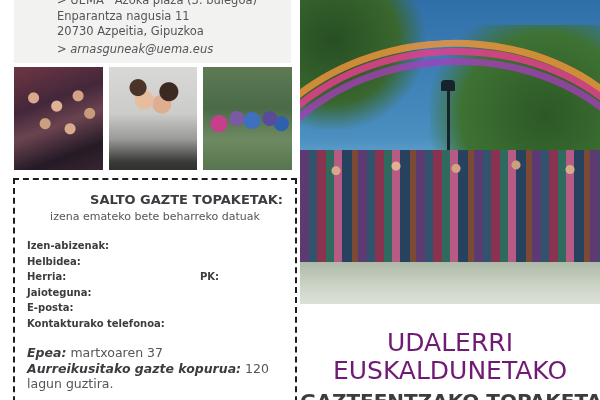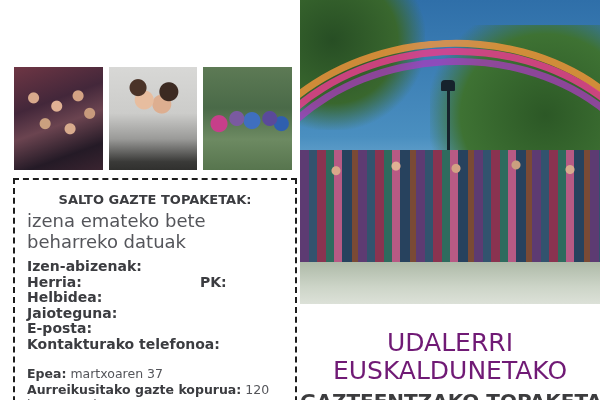--- a/index.html
+++ b/index.html
@@ -32,27 +32,27 @@
     radial-gradient(circle at 18% 55%, #c73f8a 0 8px, transparent 9px),
     radial-gradient(circle at 38% 50%, #7a5aa0 0 7px, transparent 8px),
     radial-gradient(circle at 55% 52%, #3f6fbf 0 8px, transparent 9px),
     radial-gradient(circle at 75% 50%, #5a4a9a 0 7px, transparent 8px),
     radial-gradient(circle at 88% 55%, #2f5faf 0 7px, transparent 8px),
     linear-gradient(180deg, #5d7a55 0%, #4a6a48 40%, #6d8a62 70%, #57754e 100%);}
 
   
   .form-box{position:absolute;left:13px;top:178px;width:256px;height:240px;
             border:2px dashed #1c1c1c;padding:0 12px;}
-  .form-title{text-align:center;font-weight:bold;font-size:13px;color:#3b3c40;margin-top:12px;}
-  .form-sub{text-align:left;font-size:18px;color:#54555a;margin-top:3px;}
-  .fields{margin-top:7px;font-size:14px;font-weight:bold;color:#3b3c40;line-height:15.5px;}
+  .form-title{text-align:right;font-weight:bold;font-size:13px;color:#3b3c40;margin-top:12px;}
+  .form-sub{text-align:center;font-size:11px;color:#54555a;margin-top:3px;}
+  .fields{margin-top:15px;font-size:10px;font-weight:bold;color:#3b3c40;line-height:15.5px;}
   .field-line{position:relative;}
   .pk-label{position:absolute;left:173px;top:0;}
   .details{margin-top:14px;font-size:12.5px;line-height:15.5px;color:#54555a;}
-  .details b{color:#3b3c40;}
+  .details b{color:#3b3c40;font-style:italic;}
 
   
   .collage{position:absolute;left:300px;top:0;width:300px;height:304px;overflow:hidden;
            background:linear-gradient(180deg,#2f6fa9 0%,#4a8fc0 45%,#6ba6ce 55%);}
   .tree-left{position:absolute;left:-35px;top:-25px;width:160px;height:155px;
     background:radial-gradient(ellipse at 42% 42%, #274e24 0%, #39672e 50%, rgba(57,103,46,0) 72%);}
   .tree-right{position:absolute;right:-40px;top:25px;width:210px;height:200px;
     background:radial-gradient(ellipse at 55% 45%, #2c5826 0%, #3e7233 52%, rgba(62,114,51,0) 73%);}
   .lamppost{position:absolute;left:147px;top:90px;width:3px;height:78px;background:#16222c;}
   .lamp-head{position:absolute;left:141px;top:80px;width:14px;height:11px;background:#16222c;
@@ -80,37 +80,45 @@
   .red-title{position:absolute;left:300px;top:329px;width:300px;text-align:center;
              color:#701a75;font-weight:normal;font-size:25px;line-height:28px;letter-spacing:0;}
   .dark-title{position:absolute;left:300px;top:389px;width:300px;text-align:center;
               color:#3c3c3e;font-weight:bold;font-size:20px;white-space:nowrap;}
 </style>
 </head>
 <body>
 
 <div class="page">
 
+  <div class="info-block">
+    <div class="info-text">
+      <div>&gt; UEMA · Azoka plaza (3. bulegoa)</div>
+      <div>Enparantza nagusia 11</div>
+      <div>20730 Azpeitia, Gipuzkoa</div>
+      <div class="info-email">&gt; arnasguneak@uema.eus</div>
+    </div>
+  </div>
 
   <div class="photo-strip">
     <div class="photo photo1"></div>
     <div class="photo photo2"></div>
     <div class="photo photo3"></div>
   </div>
 
   <div class="form-box">
     <div class="form-title">SALTO GAZTE TOPAKETAK:</div>
     <div class="form-sub">izena emateko bete beharreko datuak</div>
     <div class="fields">
       <div class="field-line">Izen-abizenak:</div>
+      <div class="field-line">Helbidea:</div>
       <div class="field-line">
         <span>Herria:</span>
         <span class="pk-label">PK:</span>
       </div>
-      <div class="field-line">Helbidea:</div>
       <div class="field-line">Jaioteguna:</div>
       <div class="field-line">E-posta:</div>
       <div class="field-line">Kontakturako telefonoa:</div>
     </div>
     <div class="details">
       <div>
         <b>Epea:</b>
         <span>martxoaren 37</span>
       </div>
       <div>

